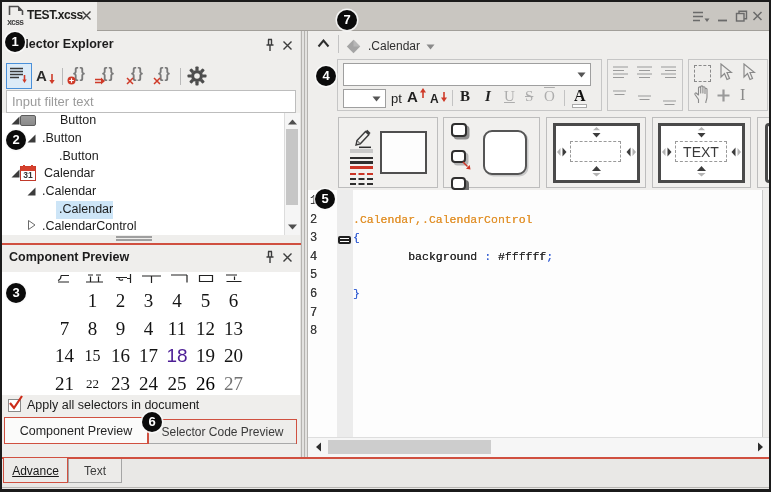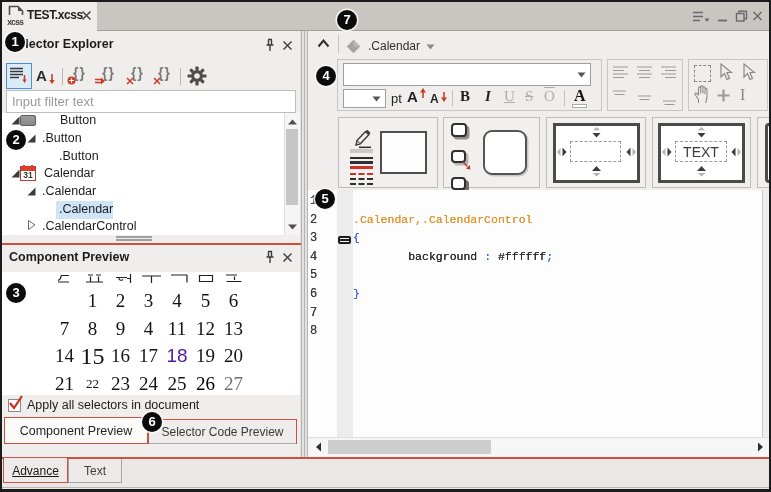--- a/index.html
+++ b/index.html
@@ -195,21 +195,21 @@
 <div class="a" style="left:191.5px;top:291px;width:28px;height:20px;line-height:20px;text-align:center;font-family:'Liberation Serif',serif;font-size:19px;color:#141414">5</div>
 <div class="a" style="left:219.5px;top:291px;width:28px;height:20px;line-height:20px;text-align:center;font-family:'Liberation Serif',serif;font-size:19px;color:#141414">6</div>
 <div class="a" style="left:50.5px;top:318.5px;width:28px;height:20px;line-height:20px;text-align:center;font-family:'Liberation Serif',serif;font-size:19px;color:#141414">7</div>
 <div class="a" style="left:78.5px;top:318.5px;width:28px;height:20px;line-height:20px;text-align:center;font-family:'Liberation Serif',serif;font-size:19px;color:#141414">8</div>
 <div class="a" style="left:106.5px;top:318.5px;width:28px;height:20px;line-height:20px;text-align:center;font-family:'Liberation Serif',serif;font-size:19px;color:#141414">9</div>
 <div class="a" style="left:134.5px;top:318.5px;width:28px;height:20px;line-height:20px;text-align:center;font-family:'Liberation Serif',serif;font-size:19px;color:#141414">4</div>
 <div class="a" style="left:163px;top:318.5px;width:28px;height:20px;line-height:20px;text-align:center;font-family:'Liberation Serif',serif;font-size:19px;color:#141414">11</div>
 <div class="a" style="left:191.5px;top:318.5px;width:28px;height:20px;line-height:20px;text-align:center;font-family:'Liberation Serif',serif;font-size:19px;color:#141414">12</div>
 <div class="a" style="left:219.5px;top:318.5px;width:28px;height:20px;line-height:20px;text-align:center;font-family:'Liberation Serif',serif;font-size:19px;color:#141414">13</div>
 <div class="a" style="left:50.5px;top:346px;width:28px;height:20px;line-height:20px;text-align:center;font-family:'Liberation Serif',serif;font-size:19px;color:#141414">14</div>
-<div class="a" style="left:78.5px;top:346px;width:28px;height:20px;line-height:20px;text-align:center;font-family:'Liberation Serif',serif;font-size:24px;color:#141414">15</div>
+<div class="a" style="left:78.5px;top:346px;width:28px;height:20px;line-height:20px;text-align:center;font-family:'Liberation Serif',serif;font-size:16px;color:#141414">15</div>
 <div class="a" style="left:106.5px;top:346px;width:28px;height:20px;line-height:20px;text-align:center;font-family:'Liberation Serif',serif;font-size:19px;color:#141414">16</div>
 <div class="a" style="left:134.5px;top:346px;width:28px;height:20px;line-height:20px;text-align:center;font-family:'Liberation Serif',serif;font-size:19px;color:#141414">17</div>
 <div class="a" style="left:163px;top:346px;width:28px;height:20px;line-height:20px;text-align:center;font-family:Liberation Sans, sans-serif;font-size:19px;color:#4c1d95">18</div>
 <div class="a" style="left:191.5px;top:346px;width:28px;height:20px;line-height:20px;text-align:center;font-family:'Liberation Serif',serif;font-size:19px;color:#141414">19</div>
 <div class="a" style="left:219.5px;top:346px;width:28px;height:20px;line-height:20px;text-align:center;font-family:'Liberation Serif',serif;font-size:19px;color:#141414">20</div>
 <div class="a" style="left:50.5px;top:374px;width:28px;height:20px;line-height:20px;text-align:center;font-family:'Liberation Serif',serif;font-size:19px;color:#141414">21</div>
 <div class="a" style="left:78.5px;top:374px;width:28px;height:20px;line-height:20px;text-align:center;font-family:'Liberation Serif',serif;font-size:13px;color:#141414">22</div>
 <div class="a" style="left:106.5px;top:374px;width:28px;height:20px;line-height:20px;text-align:center;font-family:'Liberation Serif',serif;font-size:19px;color:#141414">23</div>
 <div class="a" style="left:134.5px;top:374px;width:28px;height:20px;line-height:20px;text-align:center;font-family:'Liberation Serif',serif;font-size:19px;color:#141414">24</div>
 <div class="a" style="left:163px;top:374px;width:28px;height:20px;line-height:20px;text-align:center;font-family:'Liberation Serif',serif;font-size:19px;color:#141414">25</div>

